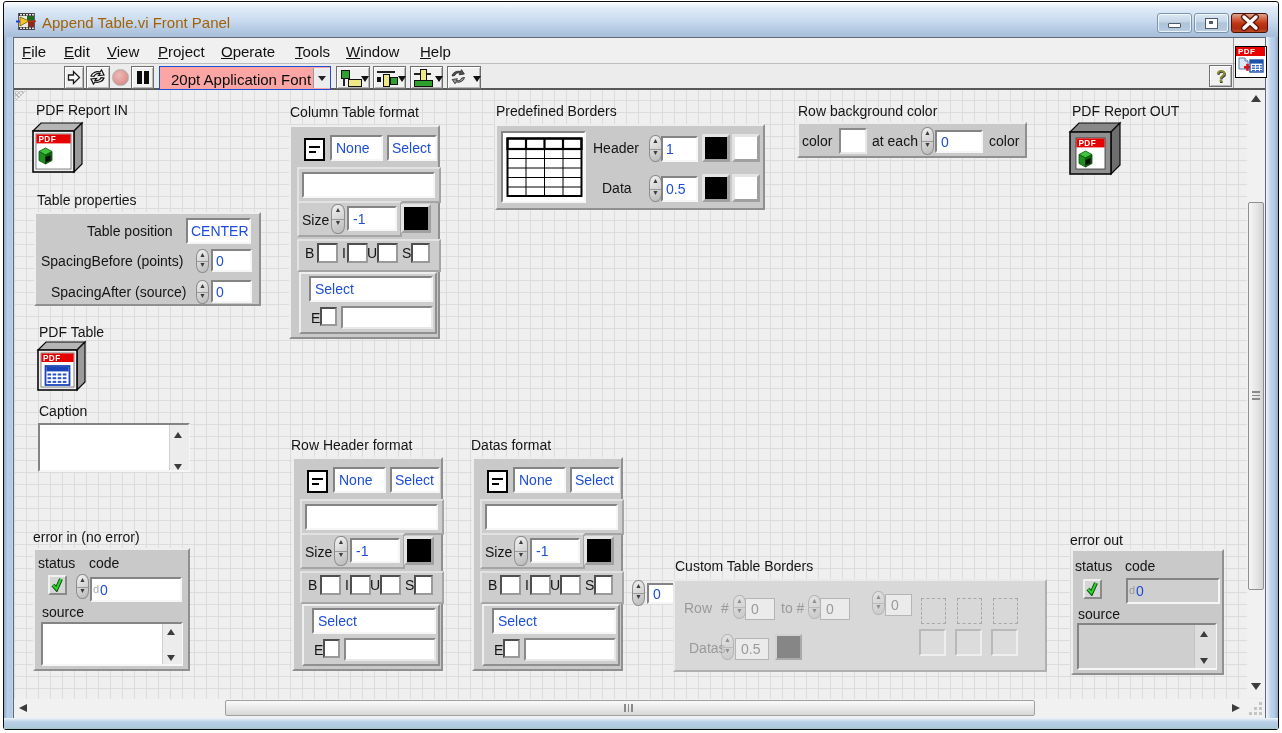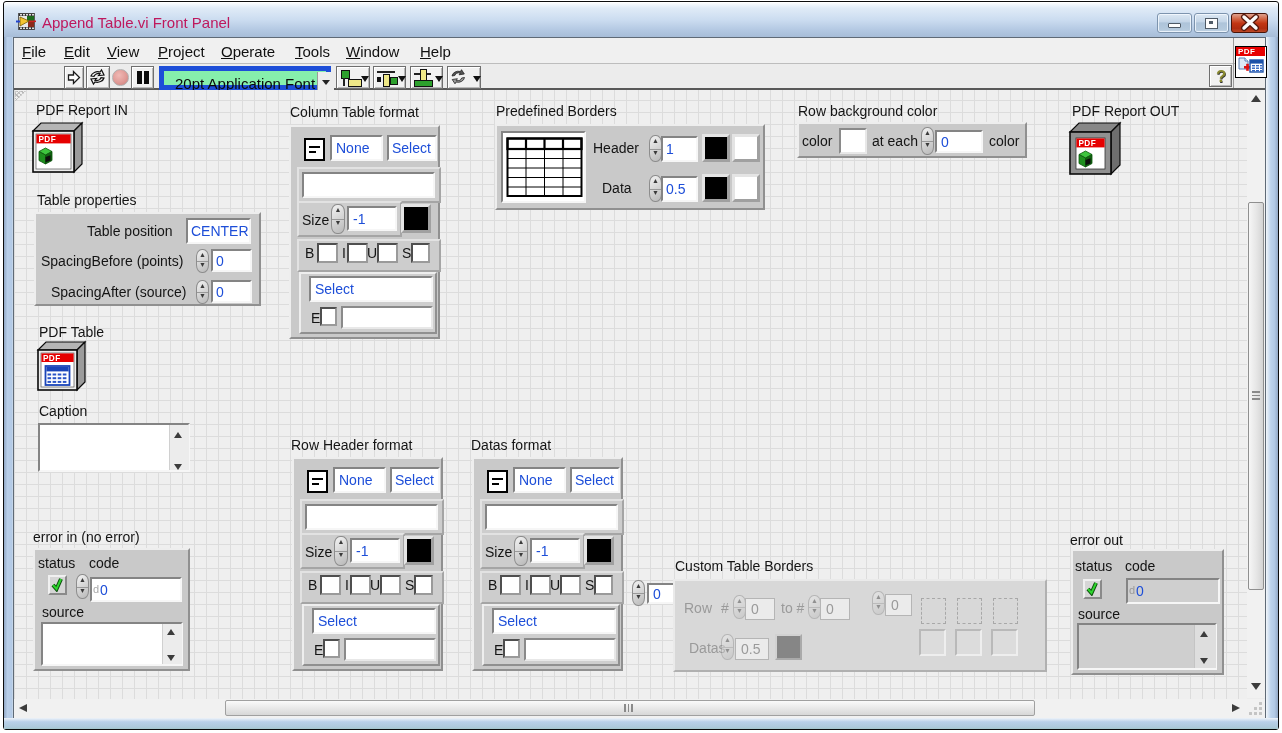--- a/index.html
+++ b/index.html
@@ -46,21 +46,21 @@
       <rect x="10" y="15.5" width="2" height="1.5" fill="#ddd"></rect>
       <rect x="13" y="15.5" width="2" height="1.5" fill="#ddd"></rect>
       <rect x="16" y="15.5" width="2" height="1.5" fill="#ddd"></rect>
  <rect x="11" y="4" width="7" height="6" fill="#1c6b1c"></rect>
  <rect x="12" y="10" width="6" height="5" fill="#8a2a1a"></rect>
  <path d="M4 5 L13 9 L4 14 Z" fill="#f4c430" stroke="#7a5a00" stroke-width="0.8"></path>
  <rect x="0" y="8.5" width="4" height="2" fill="#2244cc"></rect>
  <rect x="13" y="8.5" width="7" height="1.6" fill="#cc2222"></rect>
 </svg>
 </div>
-<div class="abs" style="left:42px;top:14px;font-size:15px;color:#be185d">Append Table.vi Front Panel</div>
+<div class="abs" style="left:42px;top:14px;font-size:15px;color:#a16207">Append Table.vi Front Panel</div>
 
 <div class="abs" style="left:1157px;top:13px;width:35px;height:20px;border-radius:3px;border:1px solid #7d94ae;background:linear-gradient(#dce8f3,#c5d6e8 42%,#aec4da 50%,#b4c9dd 85%,#c2d4e5);box-shadow:inset 0 0 0 1px rgba(245,250,255,.8);box-sizing:border-box">
  <div class="abs" style="left:10px;top:9px;width:13px;height:5px;background:#fdfdfd;border:1.5px solid #4f5a66;border-radius:1px;box-sizing:border-box"></div>
   </div>
 <div class="abs" style="left:1194px;top:13px;width:35px;height:20px;border-radius:3px;border:1px solid #7d94ae;background:linear-gradient(#dce8f3,#c5d6e8 42%,#aec4da 50%,#b4c9dd 85%,#c2d4e5);box-shadow:inset 0 0 0 1px rgba(245,250,255,.8);box-sizing:border-box">
  <div class="abs" style="left:10px;top:4px;width:13px;height:11px;background:#fdfdfd;border:1.8px solid #4f5a66;box-sizing:border-box">
   <div class="abs" style="left:3px;top:2.2px;width:3.5px;height:3.2px;background:#4f5a66"></div>
     </div>
   </div>
 <div class="abs" style="left:1231px;top:12.5px;width:37px;height:20.5px;border-radius:3px;border:1.5px solid #49150a;background:linear-gradient(#dd9a85 4%,#d0603f 30%,#c23513 52%,#b02c10 80%,#bc4a28 100%);box-sizing:border-box">
@@ -103,21 +103,21 @@
   </svg>
  </div>
 
  <div class="abs" style="left:112px;top:69px;width:17px;height:17px;border-radius:50%;background:radial-gradient(circle at 40% 35%,#f0b9b5,#e09a96 55%,#cc7b77);border:1.5px solid #b0b0b0;box-sizing:border-box"></div>
 
  <div class="tbtn" style="left:131px;top:66px;width:23px;height:23px">
   <div class="abs" style="left:5px;top:4px;width:4.5px;height:13px;background:#0a0a0a"></div>
   <div class="abs" style="left:12px;top:4px;width:4.5px;height:13px;background:#0a0a0a"></div>
  </div>
 
- <div class="abs" style="left:159px;top:66px;width:172px;height:24px;background:#86efac;border:5px solid #1d4ed8;box-sizing:border-box">
+ <div class="abs" style="left:159px;top:66px;width:172px;height:24px;background:#fca5a5;border:1px solid #1d4ed8;box-sizing:border-box">
   <div class="abs" style="left:11px;top:4px;font-size:15px;color:#0a0a0a;white-space:nowrap">20pt Application Font</div>
   <div class="abs" style="left:153px;top:1px;width:16px;height:20px;background:#ececec;border-left:1px solid #9a9a9a">
    <div class="da" style="left:4px;top:8px;border-left-width:4px;border-right-width:4px;border-top-width:5px;border-top-color:#222"></div>
   </div>
  </div>
 
  <div class="tbtn" style="left:336px;top:66px;width:34px;height:23px">
   <div class="abs" style="left:4px;top:3px;width:7px;height:7px;background:#2da02d;border:1px solid #111"></div>
   <div class="abs" style="left:6px;top:11px;width:1.5px;height:8px;background:#222"></div>
   <div class="abs" style="left:11px;top:12px;width:12px;height:6px;background:#efe887;border:1px solid #111"></div>

